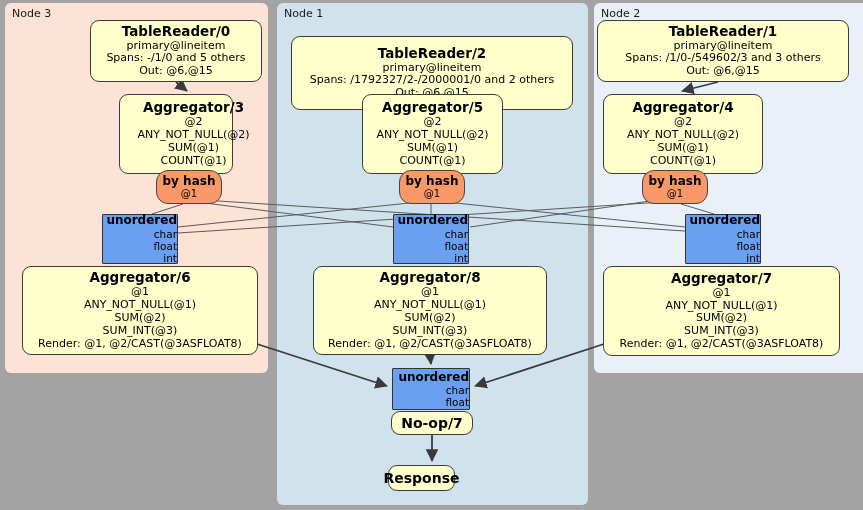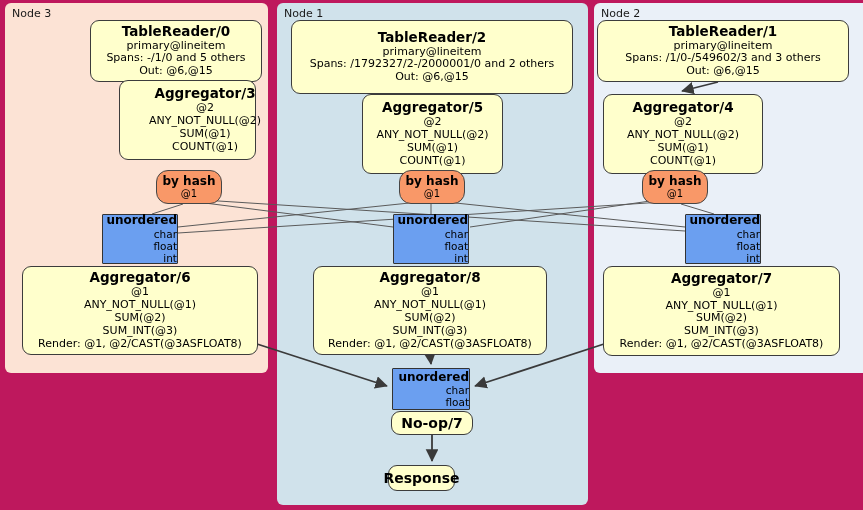--- a/index.html
+++ b/index.html
@@ -1,17 +1,17 @@
 <!DOCTYPE html>
 <html style="--page-bg: #ffffff; --node3-bg: #fce3d5; --node1-bg: #d0e2eb; --node2-bg: #eaf0f8; --processor-bg: #ffffcc; --processor-border: #3c3c3c; --router-bg: #f99868; --sync-bg: #6b9ff0; --thin-edge-color: #5a5a5a; --arrow-color: #3a3a3a;"><head>
 <meta charset="utf-8">
 <style>
   html,body{margin:0;padding:0;background:#fff;}
   body{font-family:"DejaVu Sans","Liberation Sans",sans-serif;}
-  #stage{position:relative;width:863px;height:510px;background:#be185d;overflow:hidden;}
+  #stage{position:relative;width:863px;height:510px;background:#a3a3a3;overflow:hidden;}
 
   .region{position:absolute;border-radius:6px;z-index:0;}
   .region-label{position:absolute;top:4px;left:7px;font-size:11px;color:#1a1a1a;}
 
   #edges{position:absolute;left:0;top:0;z-index:1;pointer-events:none;}
 
   .box{position:absolute;z-index:2;display:flex;flex-direction:column;
        align-items:center;justify-content:center;text-align:center;
        box-sizing:border-box;line-height:1.18;}
 
@@ -72,21 +72,21 @@
       <line x1="432" y1="435" x2="432" y2="461" marker-end="url(#arrow)"></line>
     </g>
   </svg>
 
   <div class="box processor" style="left:90px;top:20px;width:172px;height:62px;">
     <div class="title">TableReader/0</div>
     <div class="line">primary@lineitem</div>
     <div class="line">Spans: -/1/0 and 5 others</div>
     <div class="line">Out: @6,@15</div>
   </div>
-  <div class="box processor" style="left:119px;top:80px;width:137px;height:80px;padding-left:35px;">
+  <div class="box processor" style="left:119px;top:94px;width:114px;height:80px;padding-left:35px;">
     <div class="title">Aggregator/3</div>
     <div class="line">@2</div>
     <div class="line">ANY_NOT_NULL(@2)</div>
     <div class="line">SUM(@1)</div>
     <div class="line">COUNT(@1)</div>
   </div>
   <div class="box router" style="left:156px;top:170px;width:66px;height:34px;">
     <div class="title">by hash</div>
     <div>@1</div>
   </div>
@@ -98,21 +98,21 @@
   </div>
   <div class="box processor" style="left:22px;top:266px;width:236px;height:89px;">
     <div class="title">Aggregator/6</div>
     <div class="line">@1</div>
     <div class="line">ANY_NOT_NULL(@1)</div>
     <div class="line">SUM(@2)</div>
     <div class="line">SUM_INT(@3)</div>
     <div class="line">Render: @1, @2/CAST(@3ASFLOAT8)</div>
   </div>
 
-  <div class="box processor" style="left:291px;top:20px;width:282px;height:74px;align-items:center;">
+  <div class="box processor" style="left:291px;top:36px;width:282px;height:74px;align-items:center;">
     <div class="title">TableReader/2</div>
     <div class="line">primary@lineitem</div>
     <div class="line">Spans: /1792327/2-/2000001/0 and 2 others</div>
     <div class="line">Out: @6,@15</div>
   </div>
   <div class="box processor" style="left:362px;top:94px;width:141px;height:80px;">
     <div class="title">Aggregator/5</div>
     <div class="line">@2</div>
     <div class="line">ANY_NOT_NULL(@2)</div>
     <div class="line">SUM(@1)</div>

